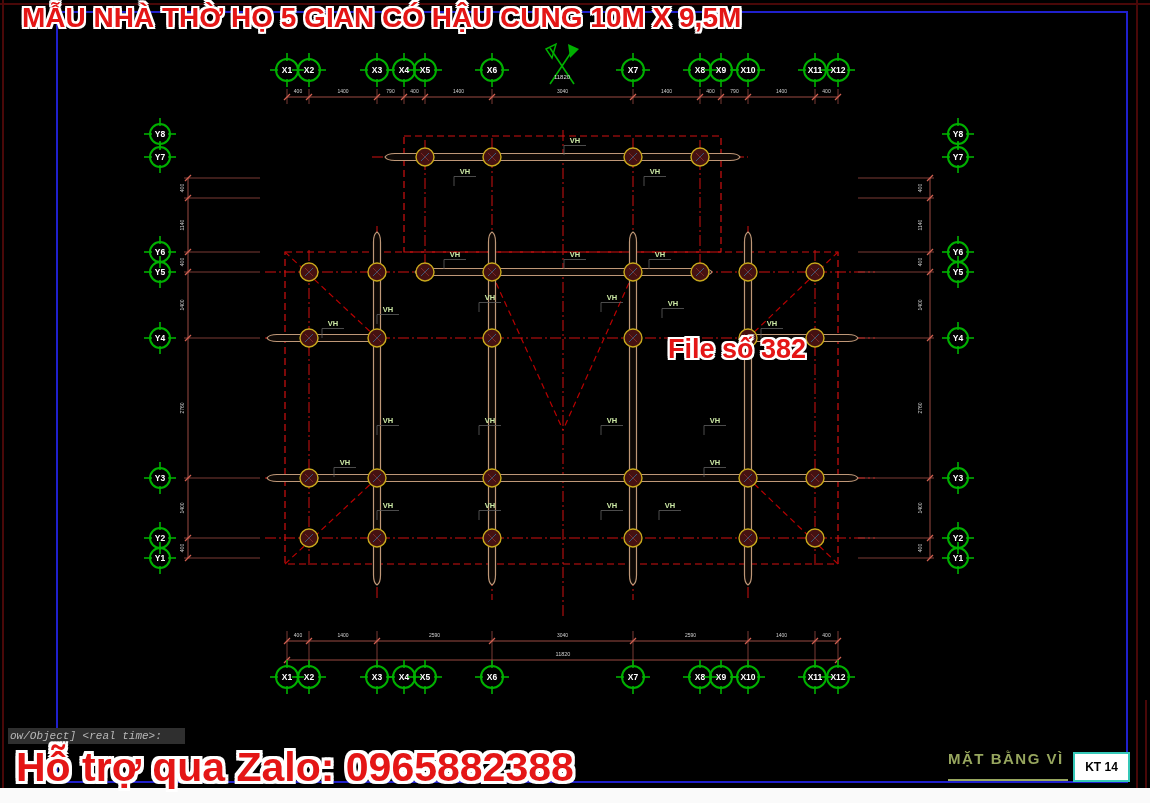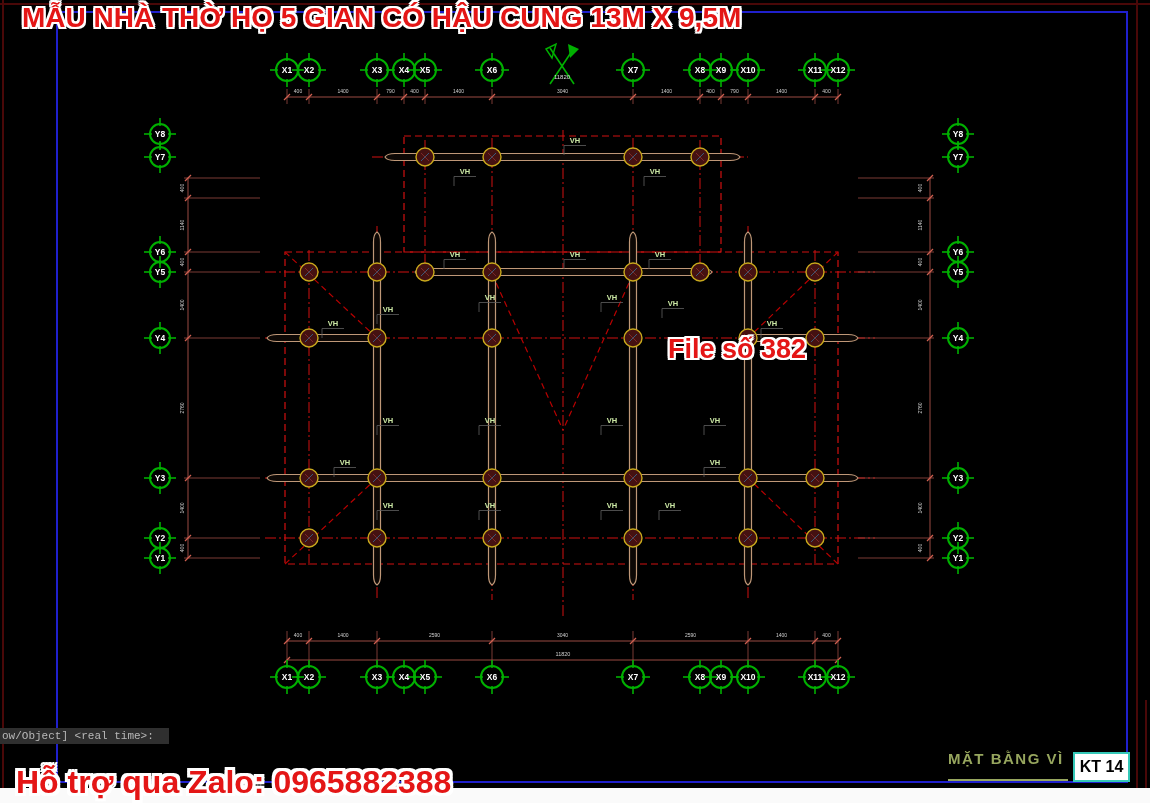--- a/index.html
+++ b/index.html
@@ -14,32 +14,32 @@
     text-shadow:-2px -2px 0 #fff,2px -2px 0 #fff,-2px 2px 0 #fff,2px 2px 0 #fff,
                 -2px 0 0 #fff,2px 0 0 #fff,0 -2px 0 #fff,0 2px 0 #fff;
   }
   .wm-big{
     text-shadow:-3px -3px 0 #fff,3px -3px 0 #fff,-3px 3px 0 #fff,3px 3px 0 #fff,
                 -3px 0 0 #fff,3px 0 0 #fff,0 -3px 0 #fff,0 3px 0 #fff;
   }
   .title-wm{left:22px;top:3px;font-size:28px;}
   .fileno-wm{left:668px;top:335px;font-size:27px;}
   .site-wm{left:843px;top:335px;font-size:27px;}
-  .zalo-wm{left:16px;top:746px;font-size:32px;margin-top:20px;}
+  .zalo-wm{left:16px;top:746px;font-size:41px;}
   .cmdline{
-    position:absolute;left:0;top:728px;background:#2f2f2f;color:#b8b8b8;
-    font-family:"Liberation Mono",monospace;font-size:11px;padding:2px 15px 2px 2px;
+    position:absolute;left:8px;top:728px;background:#2f2f2f;color:#b8b8b8;
+    font-family:"Liberation Mono",monospace;font-size:11px;padding:2px 23px 2px 2px;font-style:italic;
   }
   .sheet-title{
     position:absolute;left:948px;top:750px;color:#97a65e;font-weight:bold;font-size:15px;
     letter-spacing:1.5px;border-bottom:2px solid #97a65e;padding:0 4px 12px 0;
   }
   .kt-box{
     position:absolute;left:1073px;top:752px;width:53px;height:26px;background:#fff;
-    border:2px solid #35c8b8;color:#000;font-weight:bold;font-size:16px;
+    border:2px solid #35c8b8;color:#000;font-weight:bold;font-size:12px;
     display:flex;align-items:center;justify-content:center;
   }
   .white-strip{position:absolute;left:0;top:788px;width:1150px;height:15px;background:#fafafa;}
 </style>
 </head>
 <body>
 
 <div class="stage">
 
   <svg id="cad" width="1150" height="788" viewBox="0 0 1150 788">
@@ -789,21 +789,21 @@
       </g>
       <g transform="translate(563 62)">
         <line x1="-13" y1="-14" x2="11" y2="22" stroke="#00b000" stroke-width="1.6"></line>
         <line x1="11" y1="-14" x2="-13" y2="22" stroke="#00b000" stroke-width="1.6"></line>
         <polygon points="-17,-13 -7,-18 -11,-4" fill="none" stroke="#00b000" stroke-width="1.4"></polygon>
         <polygon points="5,-18 16,-13 7,-4" fill="#00b000"></polygon>
         <text x="-1" y="17" font-size="6" fill="#dddddd" font-family="&quot;Liberation Sans&quot;,sans-serif" text-anchor="middle" font-weight="normal">11820</text>
       </g>
     </svg>
 
-  <div class="wm title-wm">MẪU NHÀ THỜ HỌ 5 GIAN CÓ HẬU CUNG 13M X 9,5M</div>
+  <div class="wm title-wm">MẪU NHÀ THỜ HỌ 5 GIAN CÓ HẬU CUNG 10M X 9,5M</div>
 
   <div class="wm fileno-wm">File số 382</div>
 
 
   <div class="cmdline">ow/Object] &lt;real time&gt;:</div>
 
   <div class="sheet-title">MẶT BẰNG VÌ</div>
 
   <div class="kt-box">
     <span>KT 14</span>

